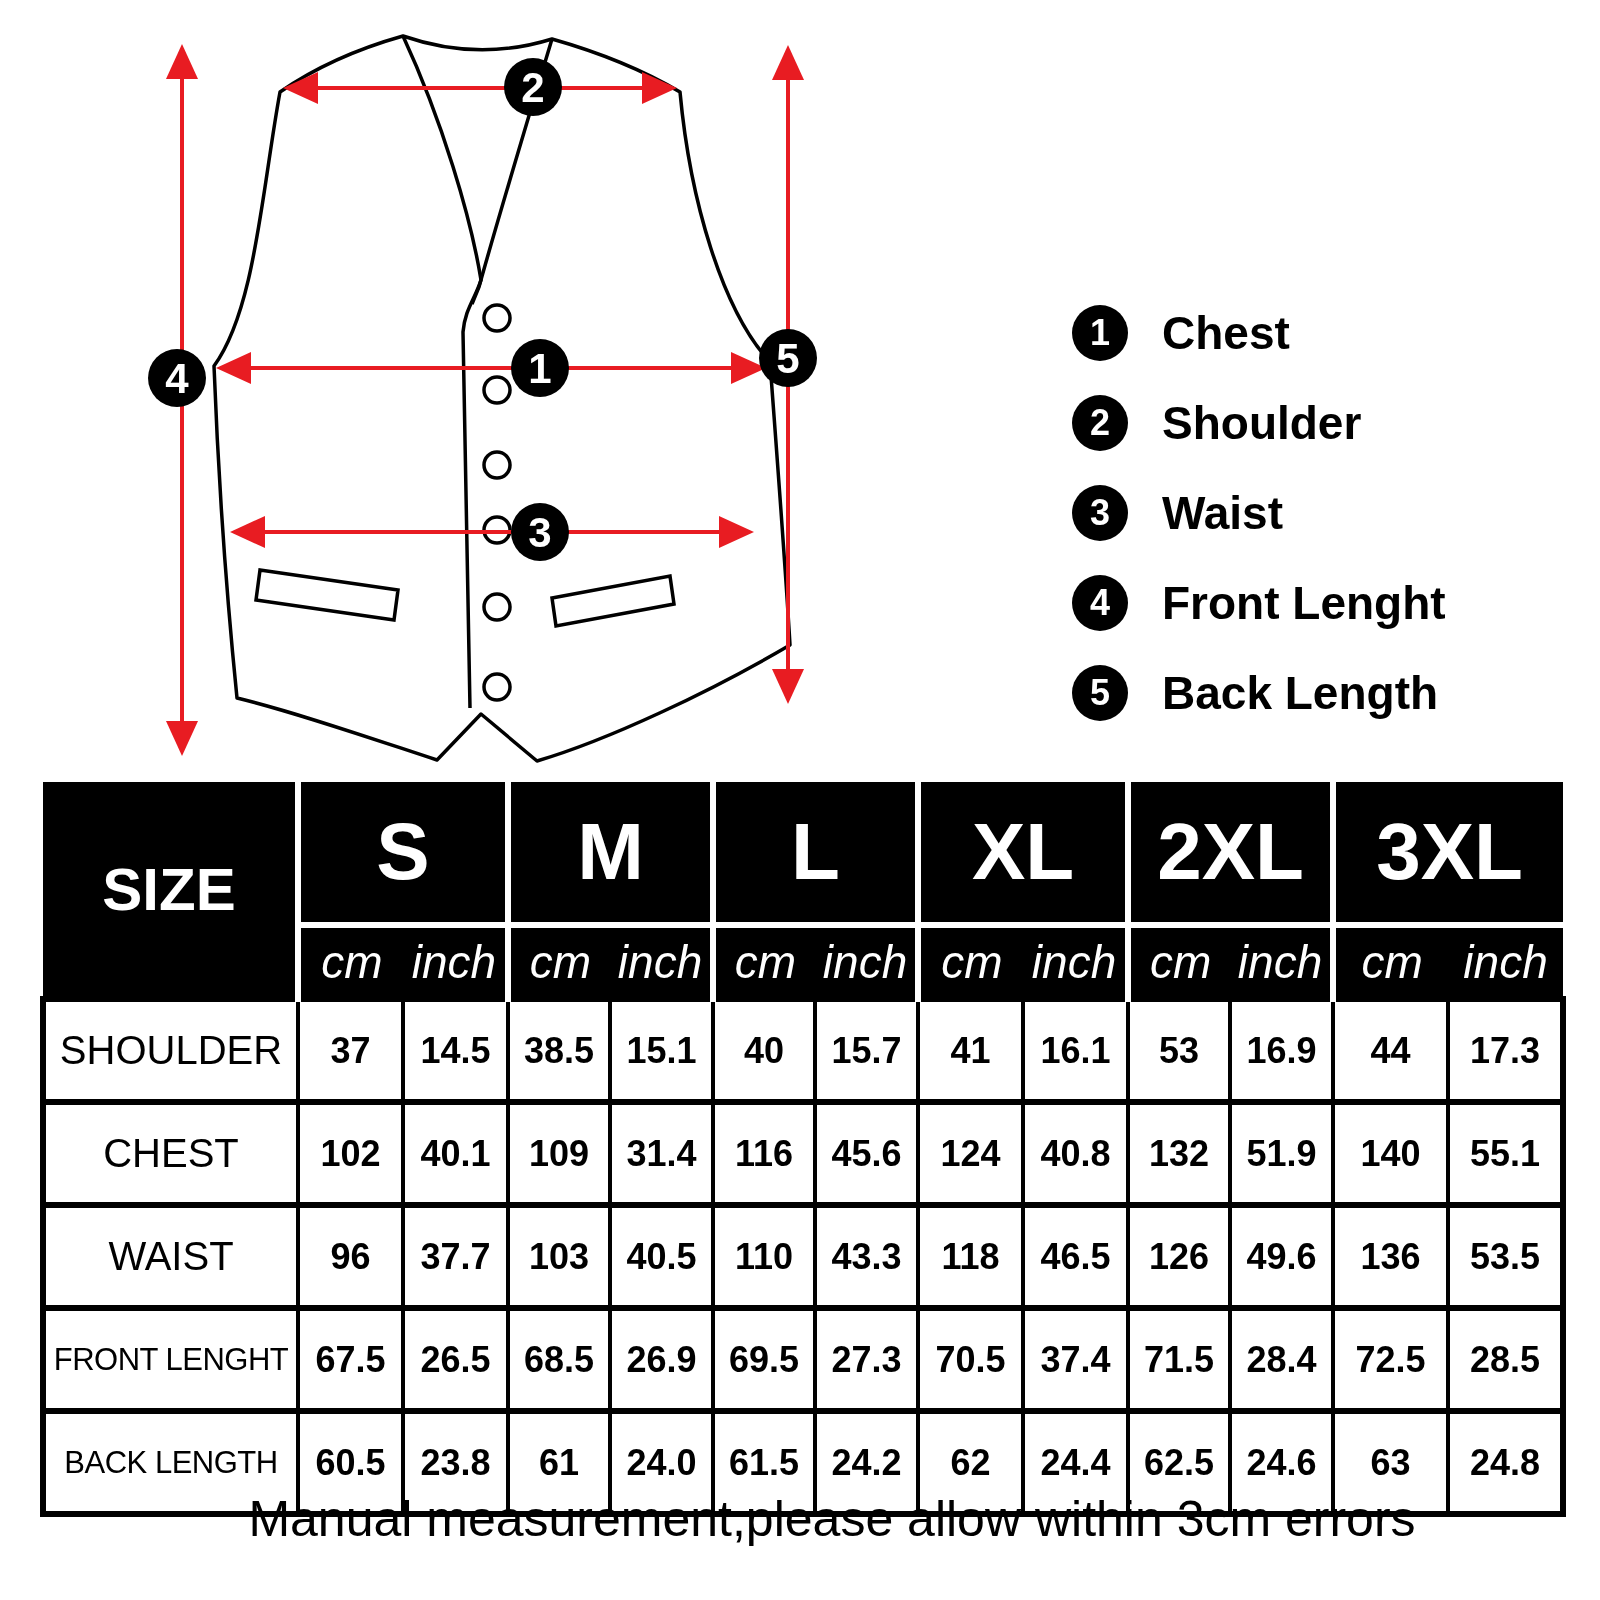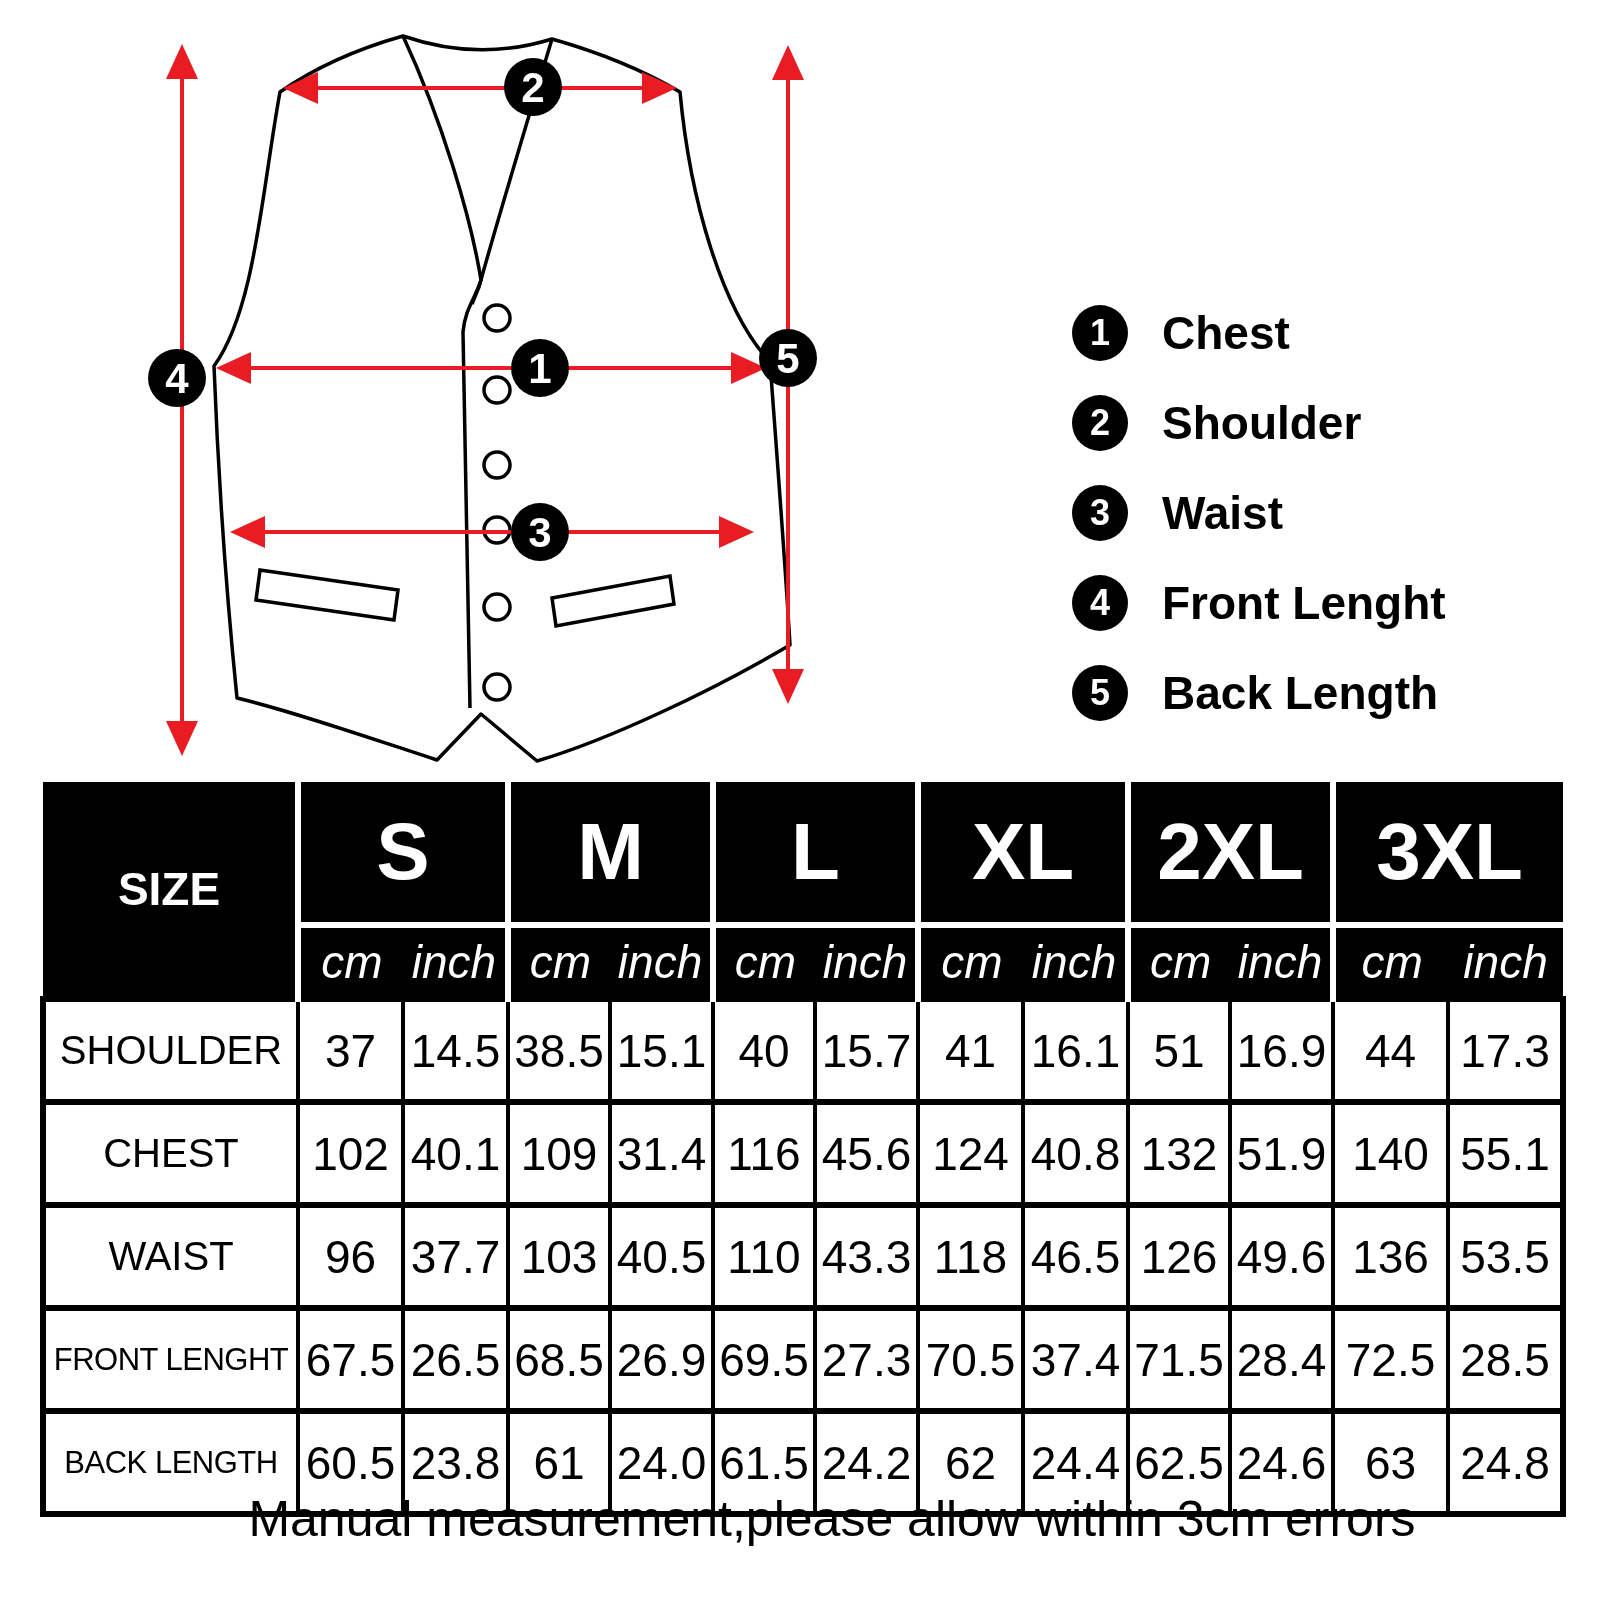--- a/index.html
+++ b/index.html
@@ -15,34 +15,34 @@
   .legend-item{display:flex;align-items:center;height:58px;}
   .legend-badge{width:56px;height:56px;border-radius:50%;background:#000;color:#fff;
     display:flex;align-items:center;justify-content:center;font-size:36px;font-weight:bold;flex:0 0 auto;}
   .legend-label{margin-left:34px;font-size:46px;font-weight:bold;color:#000;white-space:nowrap;}
 
   
   .table-wrap{position:absolute;left:40px;top:782px;}
   table{border-collapse:collapse;table-layout:fixed;width:1520px;}
   th,td{padding:0;text-align:center;vertical-align:middle;overflow:hidden;}
   thead th{background:#000;color:#fff;}
-  .size-corner{font-size:46px;font-weight:bold;border-right:6px solid #fff;}
+  .size-corner{font-size:60px;font-weight:bold;border-right:6px solid #fff;}
   .size-row .size-head{font-size:80px;font-weight:bold;height:140px;
     border-left:6px solid #fff;border-bottom:6px solid #fff;}
   .size-row .size-head:nth-child(2){border-left:none;}
   .unit-row th{font-size:46px;font-weight:normal;height:68px;font-style:italic;}
   .unit-row .unit-cm{border-left:6px solid #fff;}
   .unit-row th:first-child{border-left:none;}
   tbody th,tbody td{background:#fff;color:#000;border:4px solid #000;border-top-width:6px;height:97px;}
   tbody tr>*:first-child{border-left-width:6px;}
   tbody tr>*:last-child{border-right-width:6px;}
   tbody tr:last-child>*{border-bottom-width:6px;}
   .row-label{font-size:40px;font-weight:normal;white-space:nowrap;}
   .row-label.long{font-size:31px;letter-spacing:-0.5px;}
-  .val{font-size:46px;}
+  .val{font-size:36px;font-weight:bold;}
 
   
   .note{position:absolute;left:0;top:1490px;width:1600px;text-align:center;
     font-size:50px;color:#000;margin-left:32px;}
 </style>
 </head>
 <body>
 
 <div class="stage">
 
@@ -200,21 +200,21 @@
         <tr>
           <th class="row-label">SHOULDER</th>
           <td class="val">37</td>
           <td class="val">14.5</td>
           <td class="val">38.5</td>
           <td class="val">15.1</td>
           <td class="val">40</td>
           <td class="val">15.7</td>
           <td class="val">41</td>
           <td class="val">16.1</td>
-          <td class="val">51</td>
+          <td class="val">53</td>
           <td class="val">16.9</td>
           <td class="val">44</td>
           <td class="val">17.3</td>
         </tr>
         <tr>
           <th class="row-label">CHEST</th>
           <td class="val">102</td>
           <td class="val">40.1</td>
           <td class="val">109</td>
           <td class="val">31.4</td>

